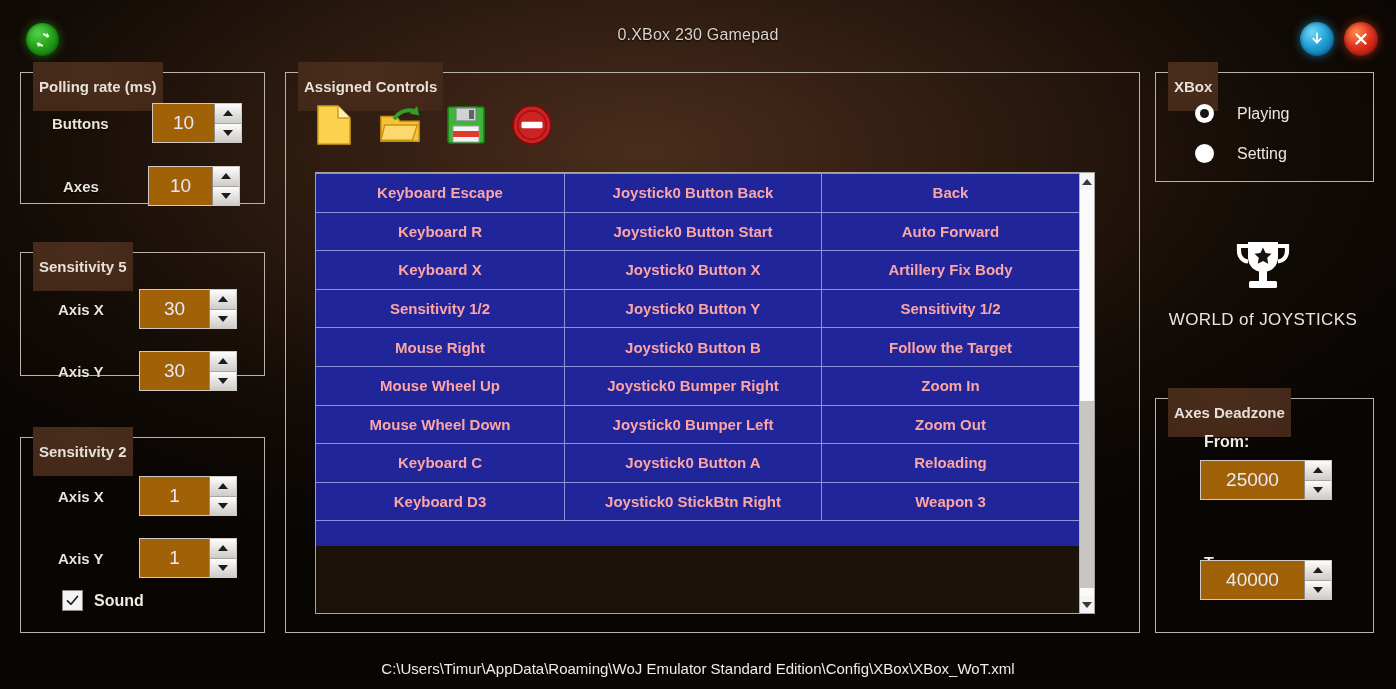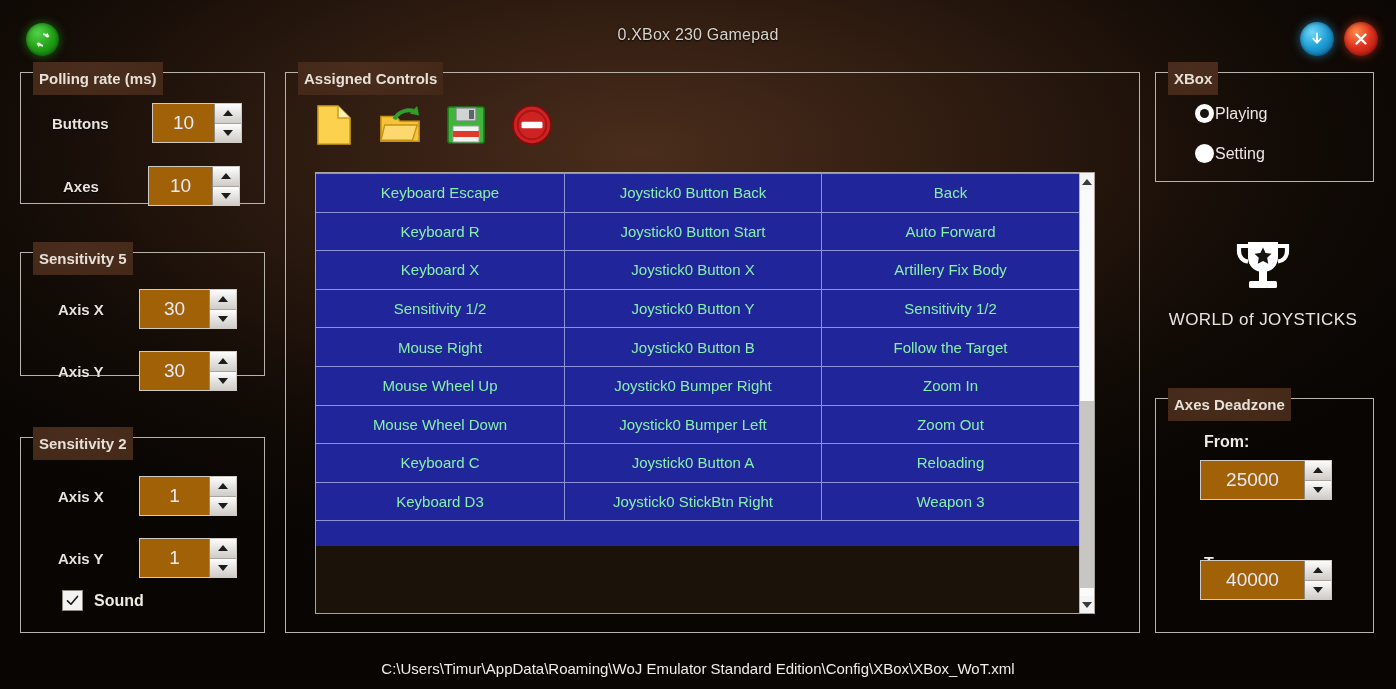--- a/index.html
+++ b/index.html
@@ -55,21 +55,21 @@
   .circ-btn svg { display: block; }
 
   
   .group {
     position: absolute;
     border: 1px solid #b8b2aa;
     background: transparent;
   }
   .group > .legend {
     position: absolute; top: -11px; left: 12px;
-    padding: 8px 6px;
+    padding: 16px 6px;
     color: #e6e0d8; font-size: 15px; font-weight: bold;
     background:
       radial-gradient(ellipse 900px 420px at 46% 22%, #4a2d1c 0%, #2e1b10 38%, #120b06 72%, #080503 100%);
     white-space: nowrap;
   }
 
   
   .fld-label {
     position: absolute;
     color: #e8e3db; font-size: 15px; font-weight: bold;
@@ -139,21 +139,21 @@
   .grid-head { display: flex; height: 40px; background: #2a1d12; }
   .grid-head .cell {
     color: #f2ede6; font-size: 15px; font-weight: bold;
     display: flex; align-items: center; justify-content: center;
     border-right: 1px solid #9b958e;
   }
   .grid-head .cell:last-child { border-right: none; }
   .grid-body { flex: 1; overflow: hidden; }
   .grid-row { display: flex; height: 38.6px; background: #21259a; border-top: 1px solid #8e92d8; }
   .grid-row .cell {
-    color: #86efac; font-size: 15px; font-weight: normal;
+    color: #fca5a5; font-size: 15px; font-weight: bold;
     display: flex; align-items: center; justify-content: center;
     border-right: 1px solid #8e92d8;
     overflow: hidden; white-space: nowrap;
   }
   .grid-row .cell:last-child { border-right: none; }
   .c0 { width: 249px; }
   .c1 { width: 257px; }
   .c2 { width: 257px; }
   .grid-filler { height: 26px; background: #21259a; border-top: 1px solid #8e92d8; }
 
@@ -173,21 +173,21 @@
     position: absolute; left: 0; width: 100%;
     top: 52%; height: 46%;
     background: #c8c6c3;
     cursor: pointer;
   }
   .chev { width: 0; height: 0; border-left: 5px solid transparent; border-right: 5px solid transparent; }
   .chev-up { border-bottom: 6px solid #3a3a3a; }
   .chev-dn { border-top: 6px solid #3a3a3a; }
 
   
-  .radio-row { position: absolute; display: flex; align-items: center; gap: 1px; cursor: pointer; }
+  .radio-row { position: absolute; display: flex; align-items: center; gap: 23px; cursor: pointer; }
   .radio-dot {
     width: 19px; height: 19px; border-radius: 50%;
     background: #ffffff;
     display: flex; align-items: center; justify-content: center;
   }
   .radio-dot.selected::after {
     content: ""; width: 9px; height: 9px; border-radius: 50%;
     background: #171310;
   }
   .radio-label { color: #ece7e0; font-size: 16px; }

